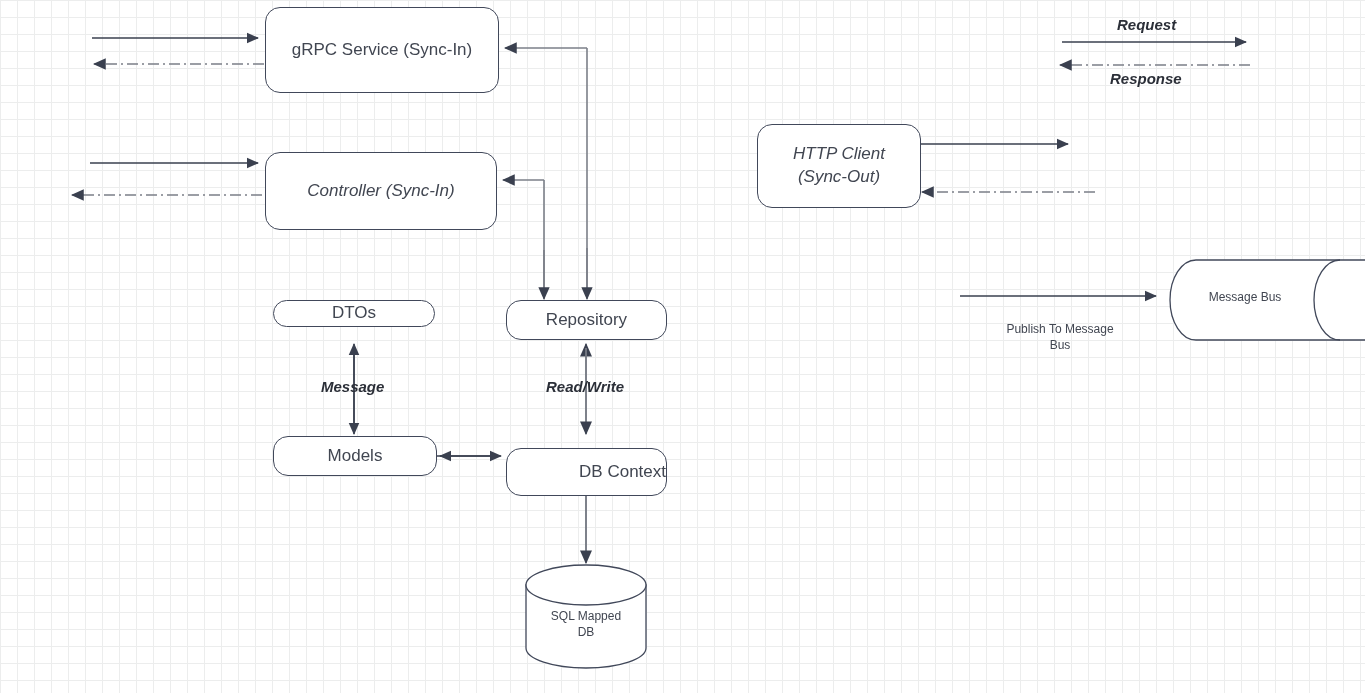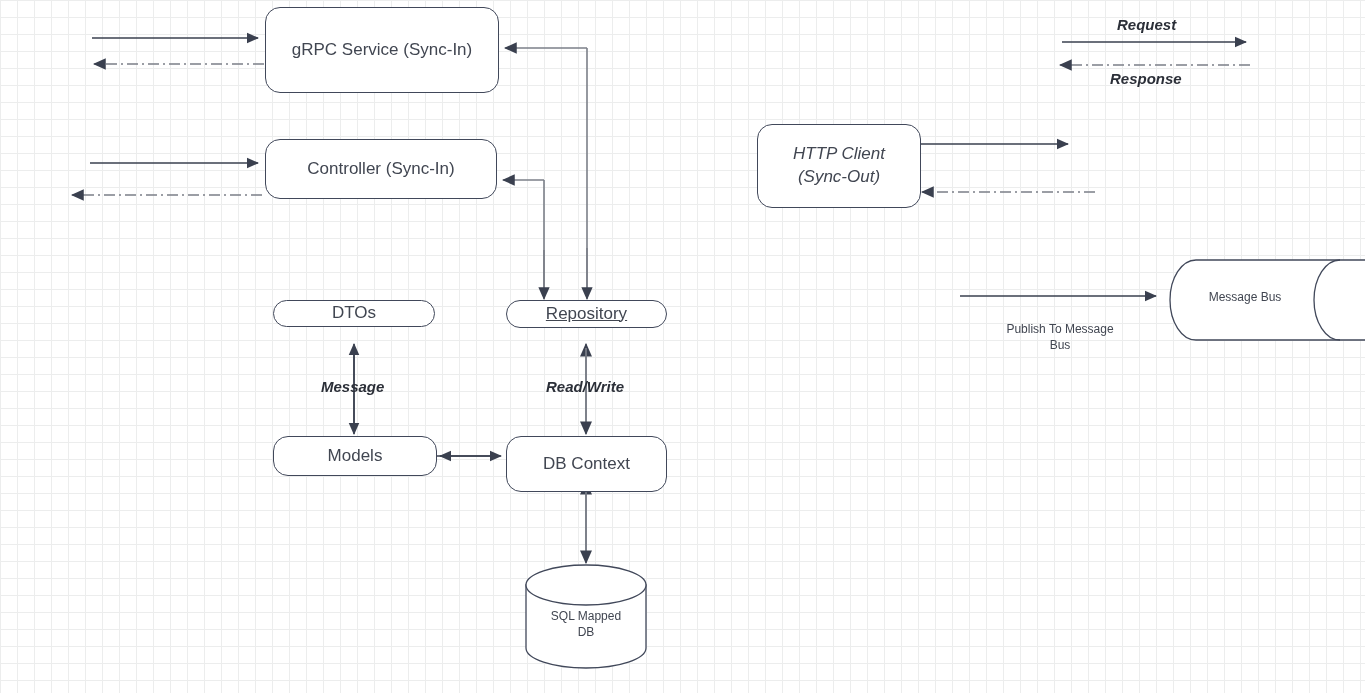--- a/index.html
+++ b/index.html
@@ -162,37 +162,37 @@
     <g>
       <path d="M 1196 260 L 1400 260 A 26 40 0 0 0 1400 340 L 1196 340 A 26 40 0 0 1 1196 260 Z" fill="#ffffff" stroke="#41485a" stroke-width="1.3"></path>
       <path d="M 1340 260 A 26 40 0 0 0 1340 340" fill="none" stroke="#41485a" stroke-width="1.3"></path>
     </g>
   </svg>
 
   <div class="node" style="left:265px; top:7px; width:234px; height:86px;">
     <span class="node-label">gRPC Service (Sync-In)</span>
   </div>
 
-  <div class="node" style="left:265px; top:139px; width:232px; height:60px;">
+  <div class="node" style="left:265px; top:152px; width:232px; height:78px;font-style:italic;">
     <span class="node-label">Controller (Sync-In)</span>
   </div>
 
   <div class="node" style="left:273px; top:300px; width:162px; height:27px;">
     <span class="node-label">DTOs</span>
   </div>
 
-  <div class="node" style="left:506px; top:300px; width:161px; height:28px;text-decoration:underline;">
+  <div class="node" style="left:506px; top:300px; width:161px; height:40px;">
     <span class="node-label">Repository</span>
   </div>
 
   <div class="node" style="left:273px; top:436px; width:164px; height:40px;">
     <span class="node-label">Models</span>
   </div>
 
-  <div class="node" style="left:506px; top:436px; width:161px; height:56px;">
+  <div class="node" style="left:506px; top:448px; width:161px; height:48px;justify-content:flex-end;">
     <span class="node-label">DB Context</span>
   </div>
 
   <div class="node" style="left:757px; top:124px; width:164px; height:84px;font-style:italic;">
     <span class="node-label">HTTP Client
 (Sync-Out)</span>
   </div>
 
 
   <div class="cyl-text" style="left:526px; top:608px; width:120px;">SQL Mapped

